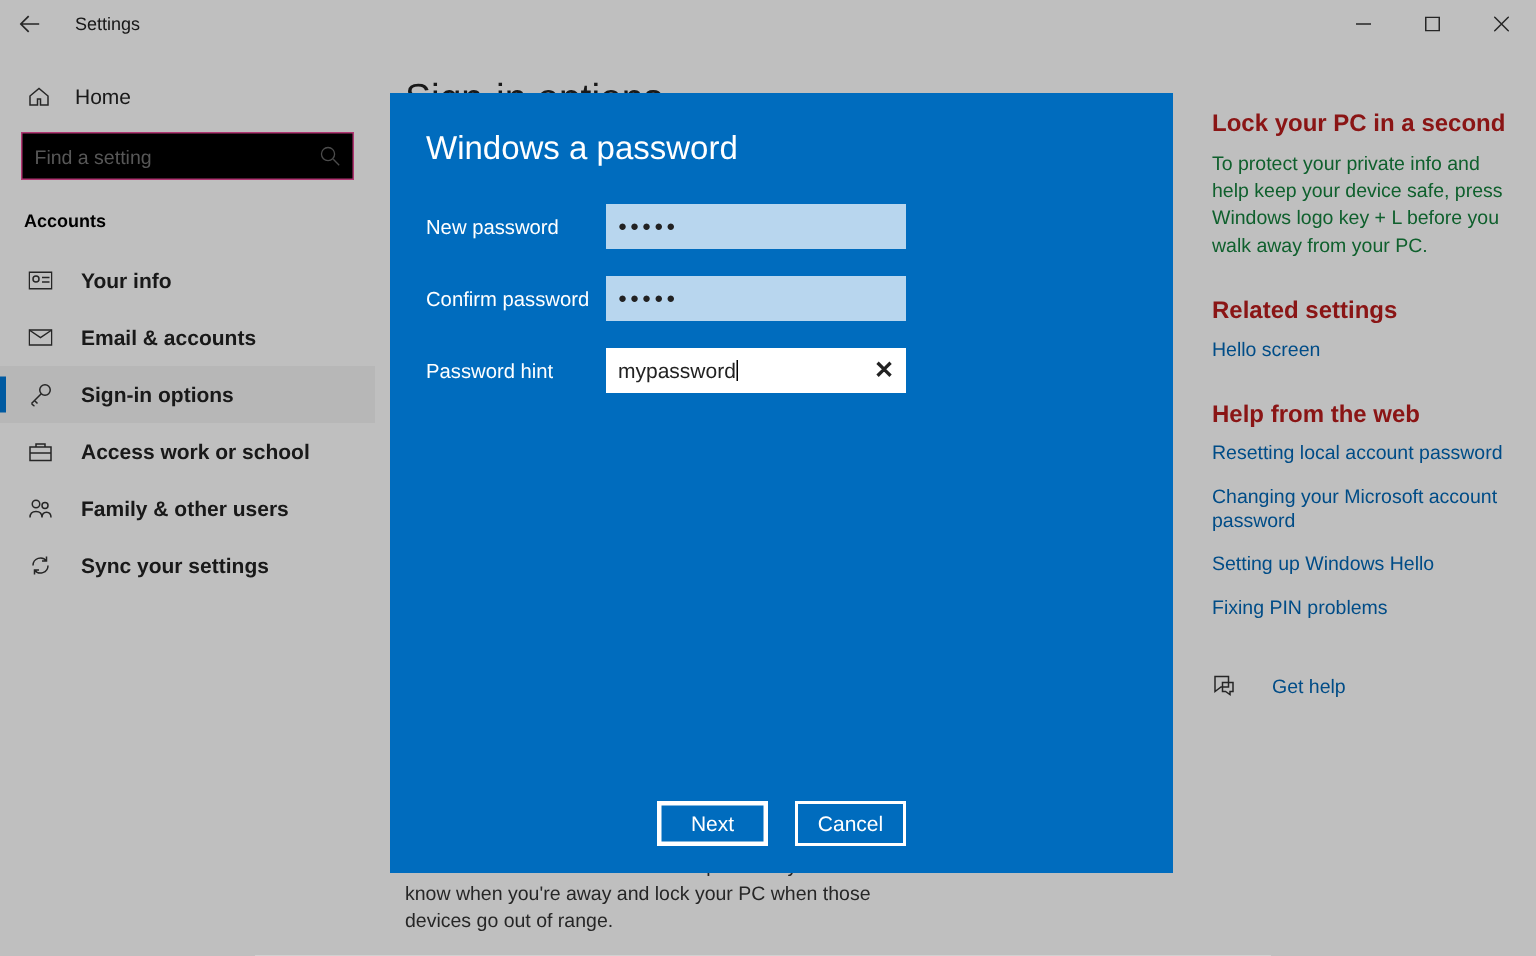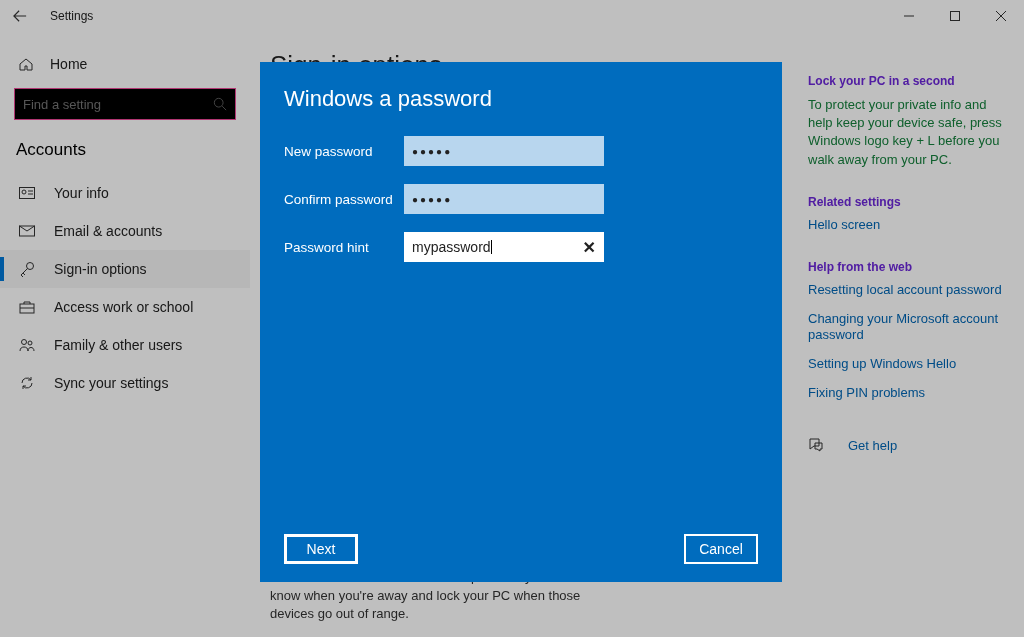--- a/index.html
+++ b/index.html
@@ -13,51 +13,51 @@
   .win-btn { width:46px; height:32px; display:flex;align-items:center;justify-content:center; font-size:10px; color:#333;}
 
   
   .content { display: flex; height: calc(637px - 32px); }
   .sidebar { width: 250px; padding: 12px 0 0 0; }
   .home-row { display:flex; align-items:center; height:40px; padding-left: 18px; font-size:14px; color:#222; }
   .home-row svg { margin-right:16px; }
   .search-wrap { padding: 4px 14px 14px 14px; }
   .search { width:100%; height:32px; border:1px solid #ec4899; background:#000000; display:flex; align-items:center; padding:0 8px; justify-content:space-between;}
   .search input { border:none; outline:none; font-size:13px; color:#666; width:180px; background:transparent;}
-  .cat-label { font-size:17px; font-weight:400; padding: 6px 0 14px 16px; }
-  .nav-item { height:38px; display:flex; align-items:center; padding-left:18px; font-size:14px; color:#222; position:relative;}
+  .cat-label { font-size:12px; font-weight:700; padding: 6px 0 14px 16px; }
+  .nav-item { height:38px; display:flex; align-items:center; padding-left:18px; font-size:14px; color:#222; position:relative;font-weight:bold;}
   .nav-item .icon-slot { width:18px; margin-right:18px; display:flex; align-items:center; justify-content:center;}
   .nav-item.active::before { content:""; position:absolute; left:0; top:7px; bottom:7px; width:4px; background:#0078d7;}
   .nav-item.active { background:rgba(0,0,0,0.04);}
 
   .main { flex:1; padding: 12px 20px 0 20px; position:relative; }
   .page-title { font-size:26px; font-weight:500; color:#222; margin-top:6px;}
   .dyn-lock-text { position:absolute; bottom:14px; left:20px; width:350px; font-size:13px; color:#333; line-height:1.4;}
 
   .rightcol { width:220px; padding: 42px 14px 0 4px; font-size:13px;}
-  .rc-head { font-size:12px; font-weight:600; color:#6d28d9; margin-bottom:8px;}
+  .rc-head { font-size:16px; font-weight:600; color:#b91c1c; margin-bottom:8px;}
   .rc-text { color:#15803d; line-height:1.4; margin-bottom:12px;}
   .rc-link { color:#0066b4; margin-bottom:12px; display:block; line-height:1.3;}
   .rc-section { margin-bottom:26px;}
   .gethelp { display:flex; align-items:center; margin-top:20px;}
   .gethelp .gh-icon { margin-right:14px;}
 
   
   .scrim { position:absolute; inset:0; background:rgba(0,0,0,0.25); }
   .modal { position:absolute; left:260px; top:62px; width:522px; height:520px; background:#006cbe; color:#fff; padding: 24px 24px 18px 24px; display:flex; flex-direction:column;}
   .modal-title { font-size:22px; font-weight:400; margin-bottom:24px;}
   .field-row { display:flex; align-items:center; margin-bottom:18px;}
   .field-label { width:120px; font-size:13.5px;}
   .field-input { width:200px; height:30px; border:none; display:flex; align-items:center; padding:0 8px; font-size:14px; color:#222;}
   .pw-blue { background:#b8d6ee;}
   .hint-white { background:#fff; justify-content:space-between;}
   .hint-white .text { position:relative;}
   .hint-white .caret::after { content:""; position:absolute; right:-1px; top:1px; bottom:1px; width:1px; background:#000;}
   .clear-x { font-size:16px; font-weight:bold; cursor:pointer;}
-  .modal-footer { margin-top:auto; display:flex; justify-content:space-between; gap:18px;}
+  .modal-footer { margin-top:auto; display:flex; justify-content:center; gap:18px;}
   .modal-btn { min-width:74px; height:30px; border:2px solid #fff; background:transparent; color:#fff; font-size:14px; display:flex; align-items:center; justify-content:center;}
   .modal-btn.primary { border-width:3px;}
 
   .dots { letter-spacing:2px; font-size:10px;}
 </style>
 </head>
 <body>
 
 <div class="titlebar">
   <div class="back-btn">

